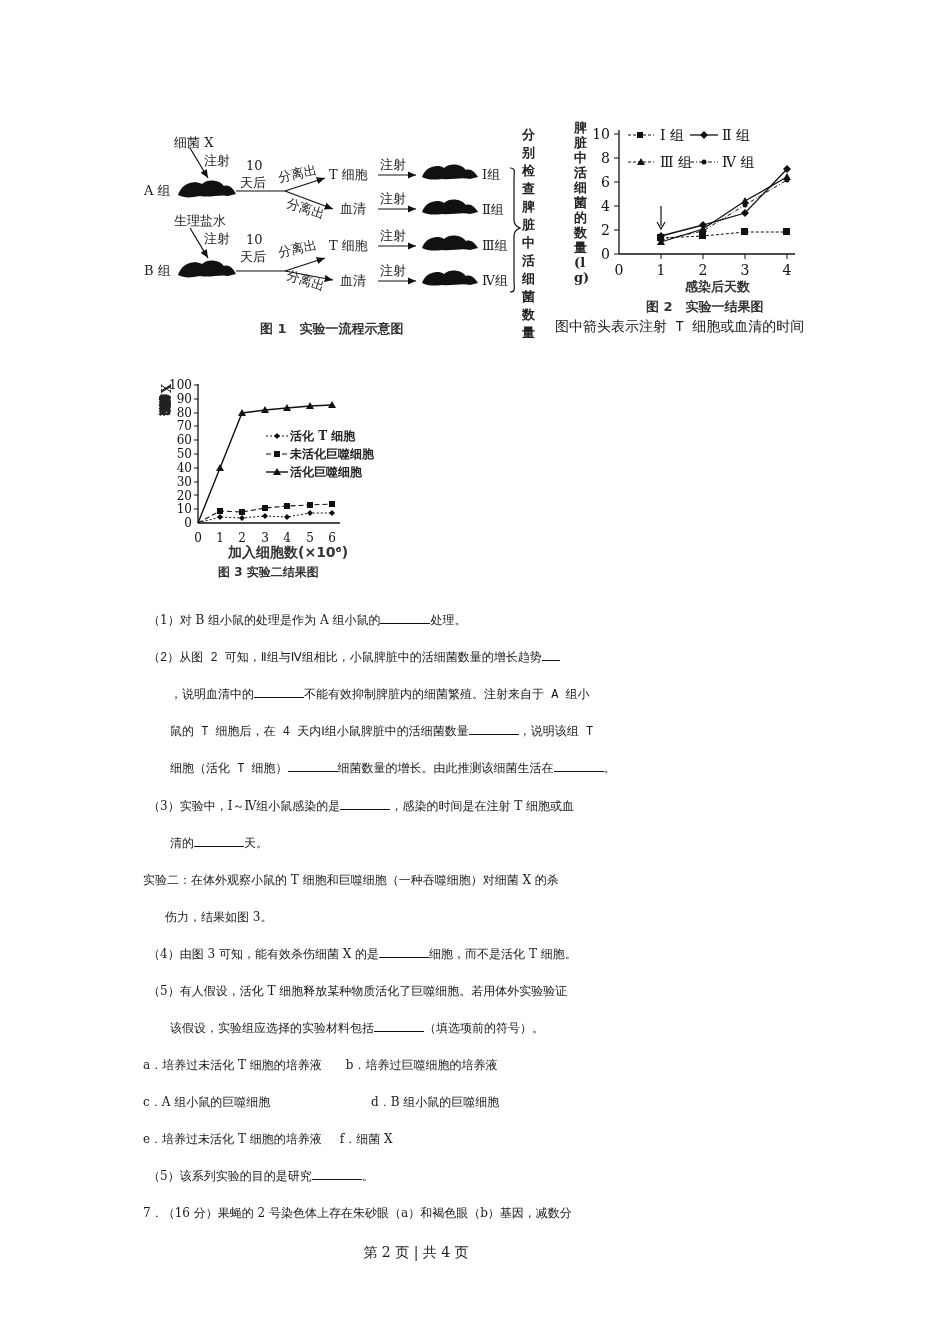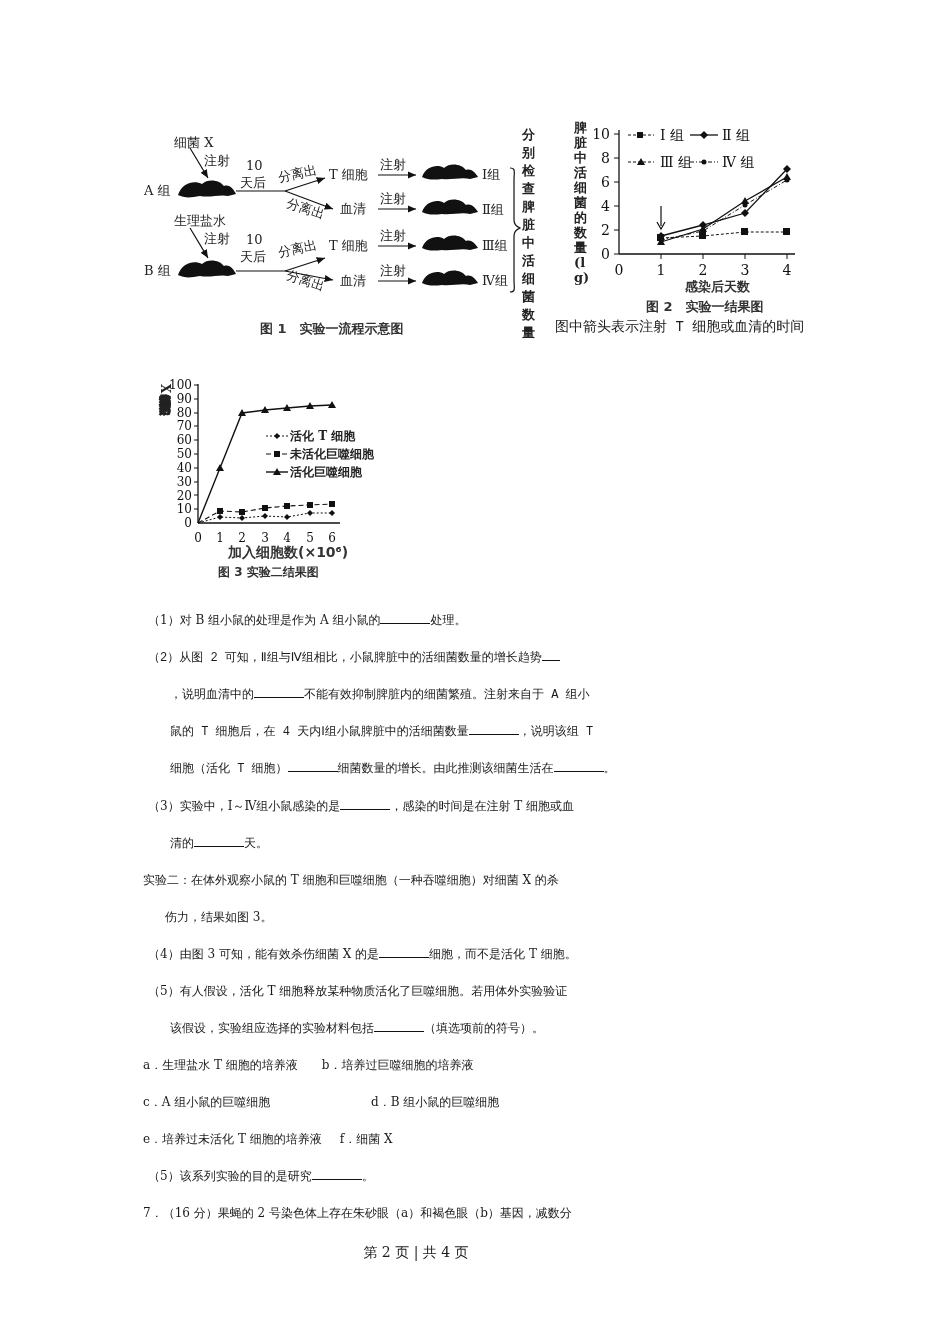--- a/index.html
+++ b/index.html
@@ -282,21 +282,21 @@
 <div class="para" style="top:936px;">
   <span>（4）由图 3 可知，能有效杀伤细菌 X 的是</span><span class="blank" style="width:50px;"></span><span>细胞，而不是活化 T 细胞。</span>
 </div>
 
 <div class="para" style="top:973px;">
   <div>（5）有人假设，活化 T 细胞释放某种物质活化了巨噬细胞。若用体外实验验证</div>
   <div class="indent"><span>该假设，实验组应选择的实验材料包括</span><span class="blank" style="width:50px;"></span><span>（填选项前的符号）。</span></div>
 </div>
 
 <div class="para" style="top:1047px;left:143px;">
-  <div><span>a．生理盐水 T 细胞的培养液</span><span style="display:inline-block;width:24px;"></span><span>b．培养过巨噬细胞的培养液</span></div>
+  <div><span>a．培养过未活化 T 细胞的培养液</span><span style="display:inline-block;width:24px;"></span><span>b．培养过巨噬细胞的培养液</span></div>
   <div><span style="display:inline-block;width:228px;">c．A 组小鼠的巨噬细胞</span><span>d．B 组小鼠的巨噬细胞</span></div>
   <div><span>e．培养过未活化 T 细胞的培养液</span><span style="display:inline-block;width:18px;"></span><span>f．细菌 X</span></div>
 </div>
 
 <div class="para" style="top:1158px;">
   <span>（5）该系列实验的目的是研究</span><span class="blank" style="width:50px;"></span><span>。</span>
 </div>
 
 <div class="para" style="top:1195px;left:143px;">7．（16 分）果蝇的 2 号染色体上存在朱砂眼（a）和褐色眼（b）基因，减数分</div>
 

